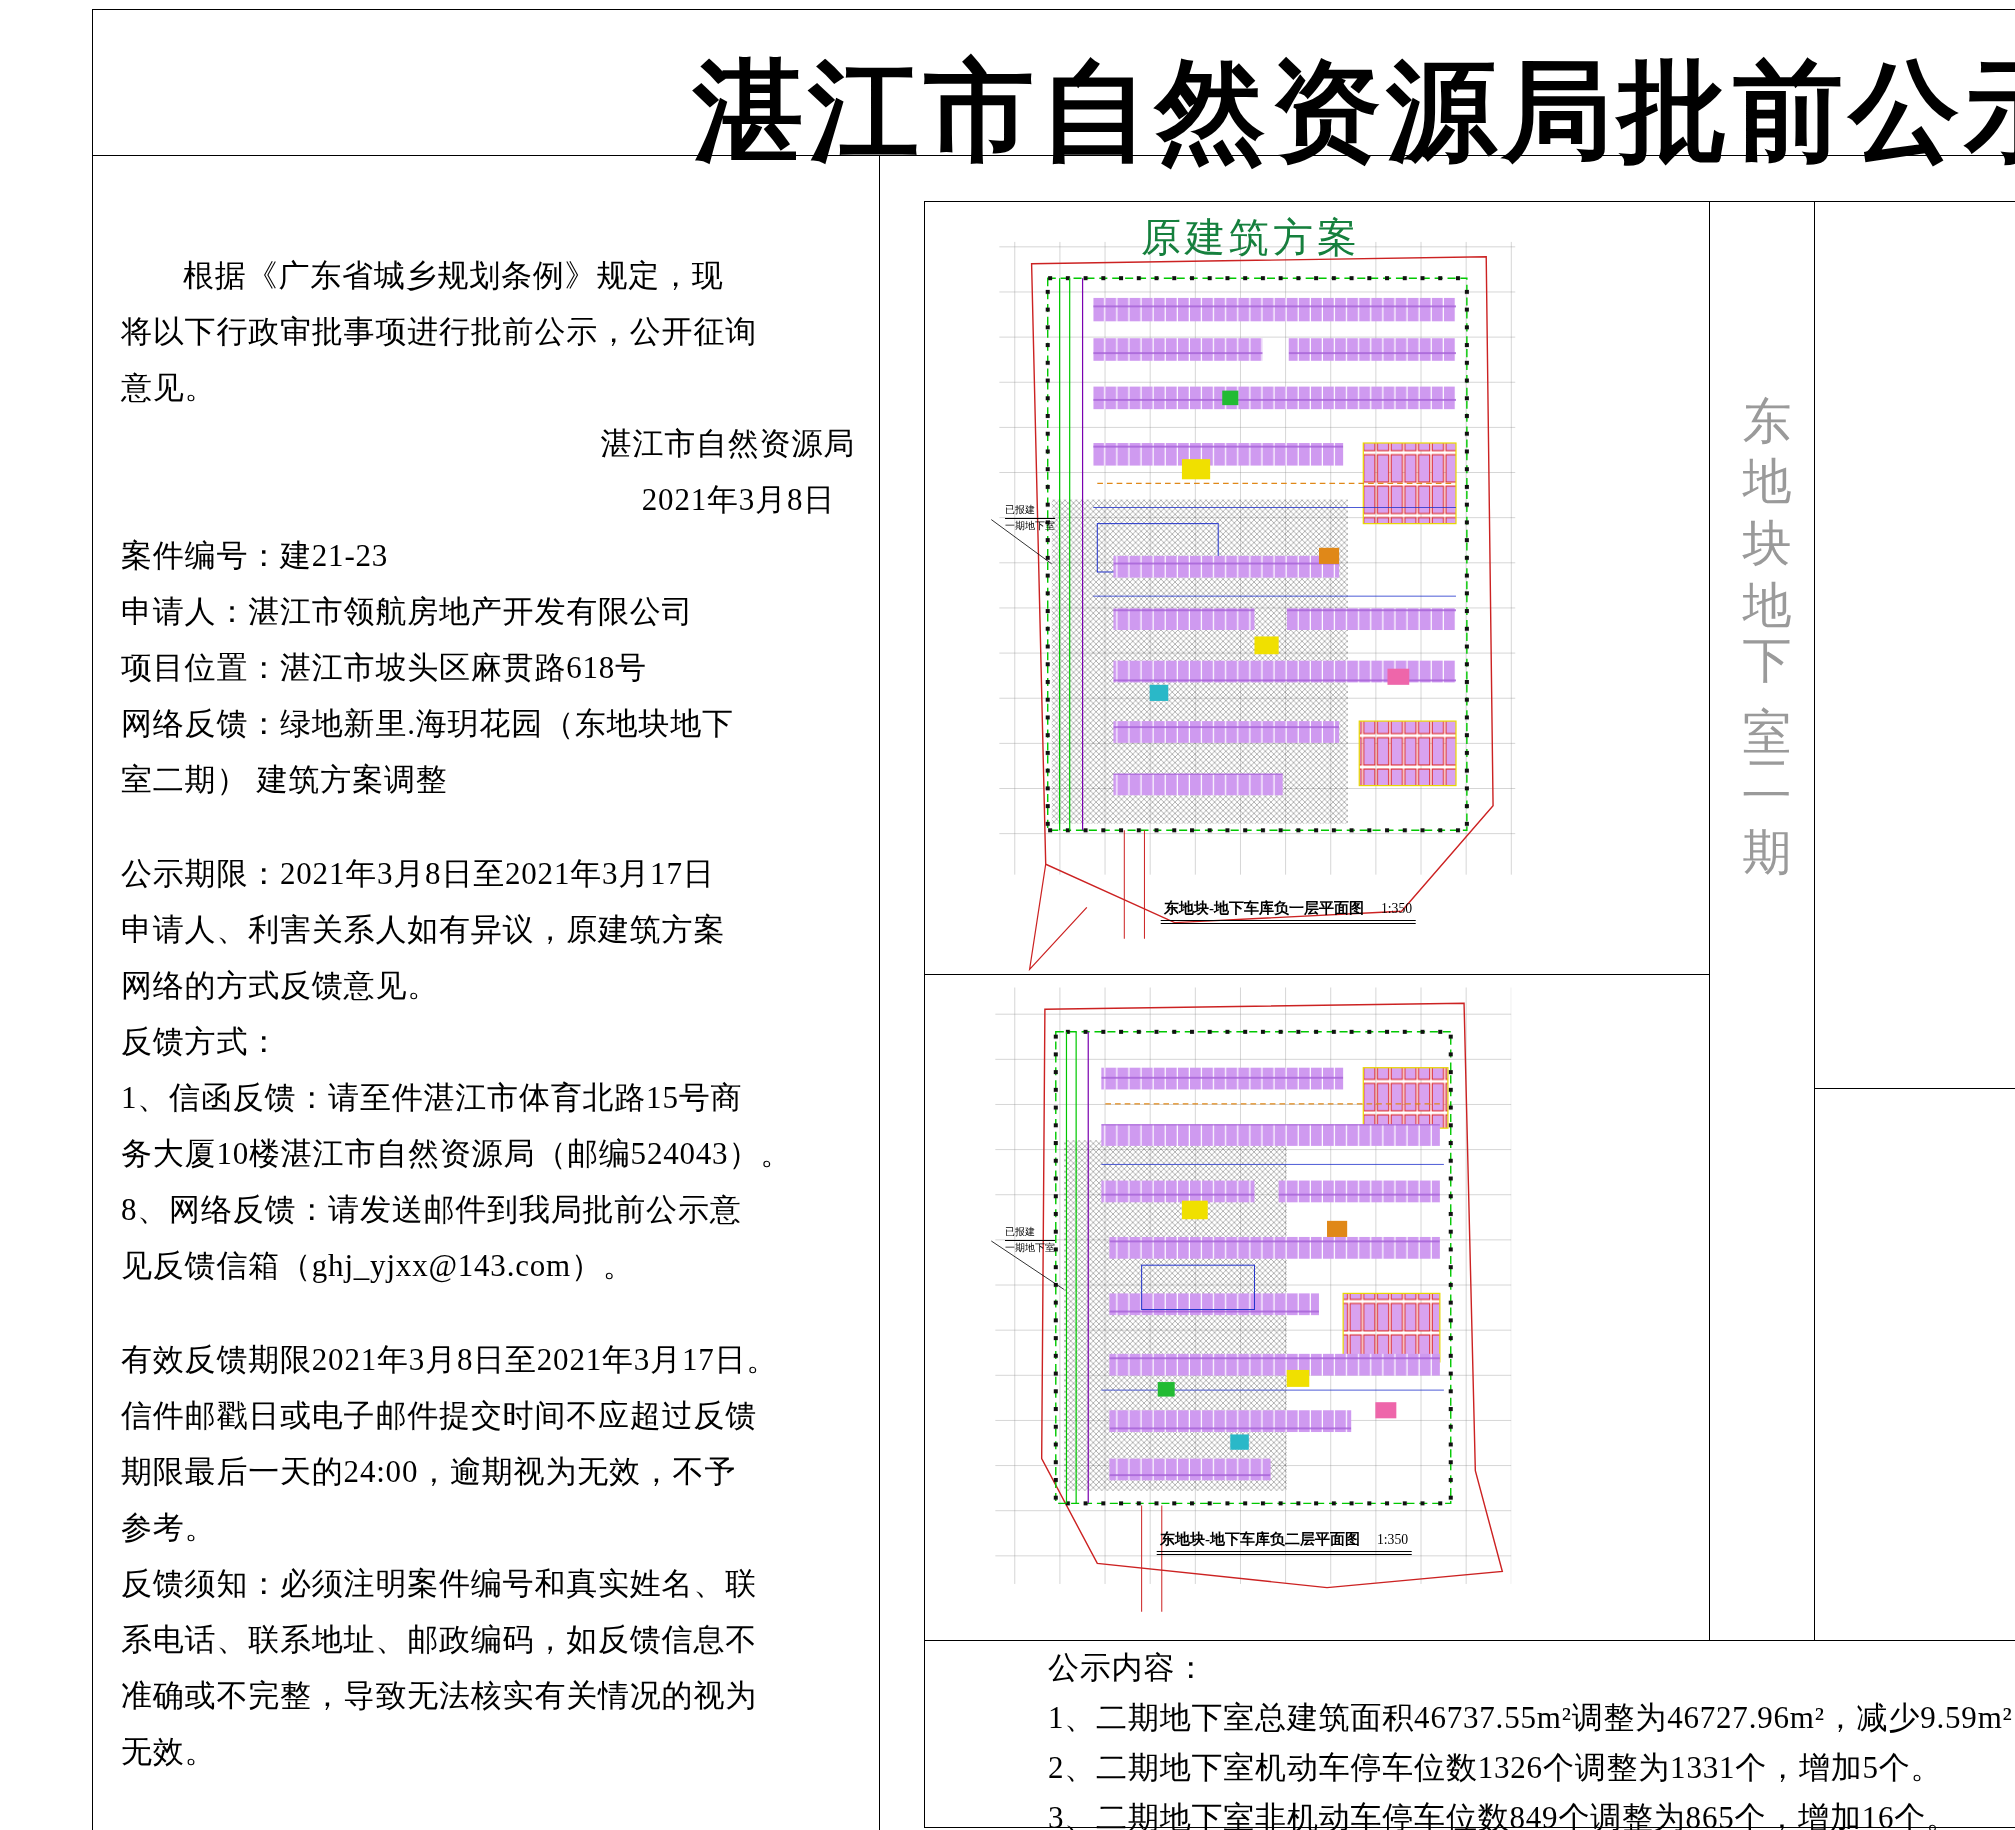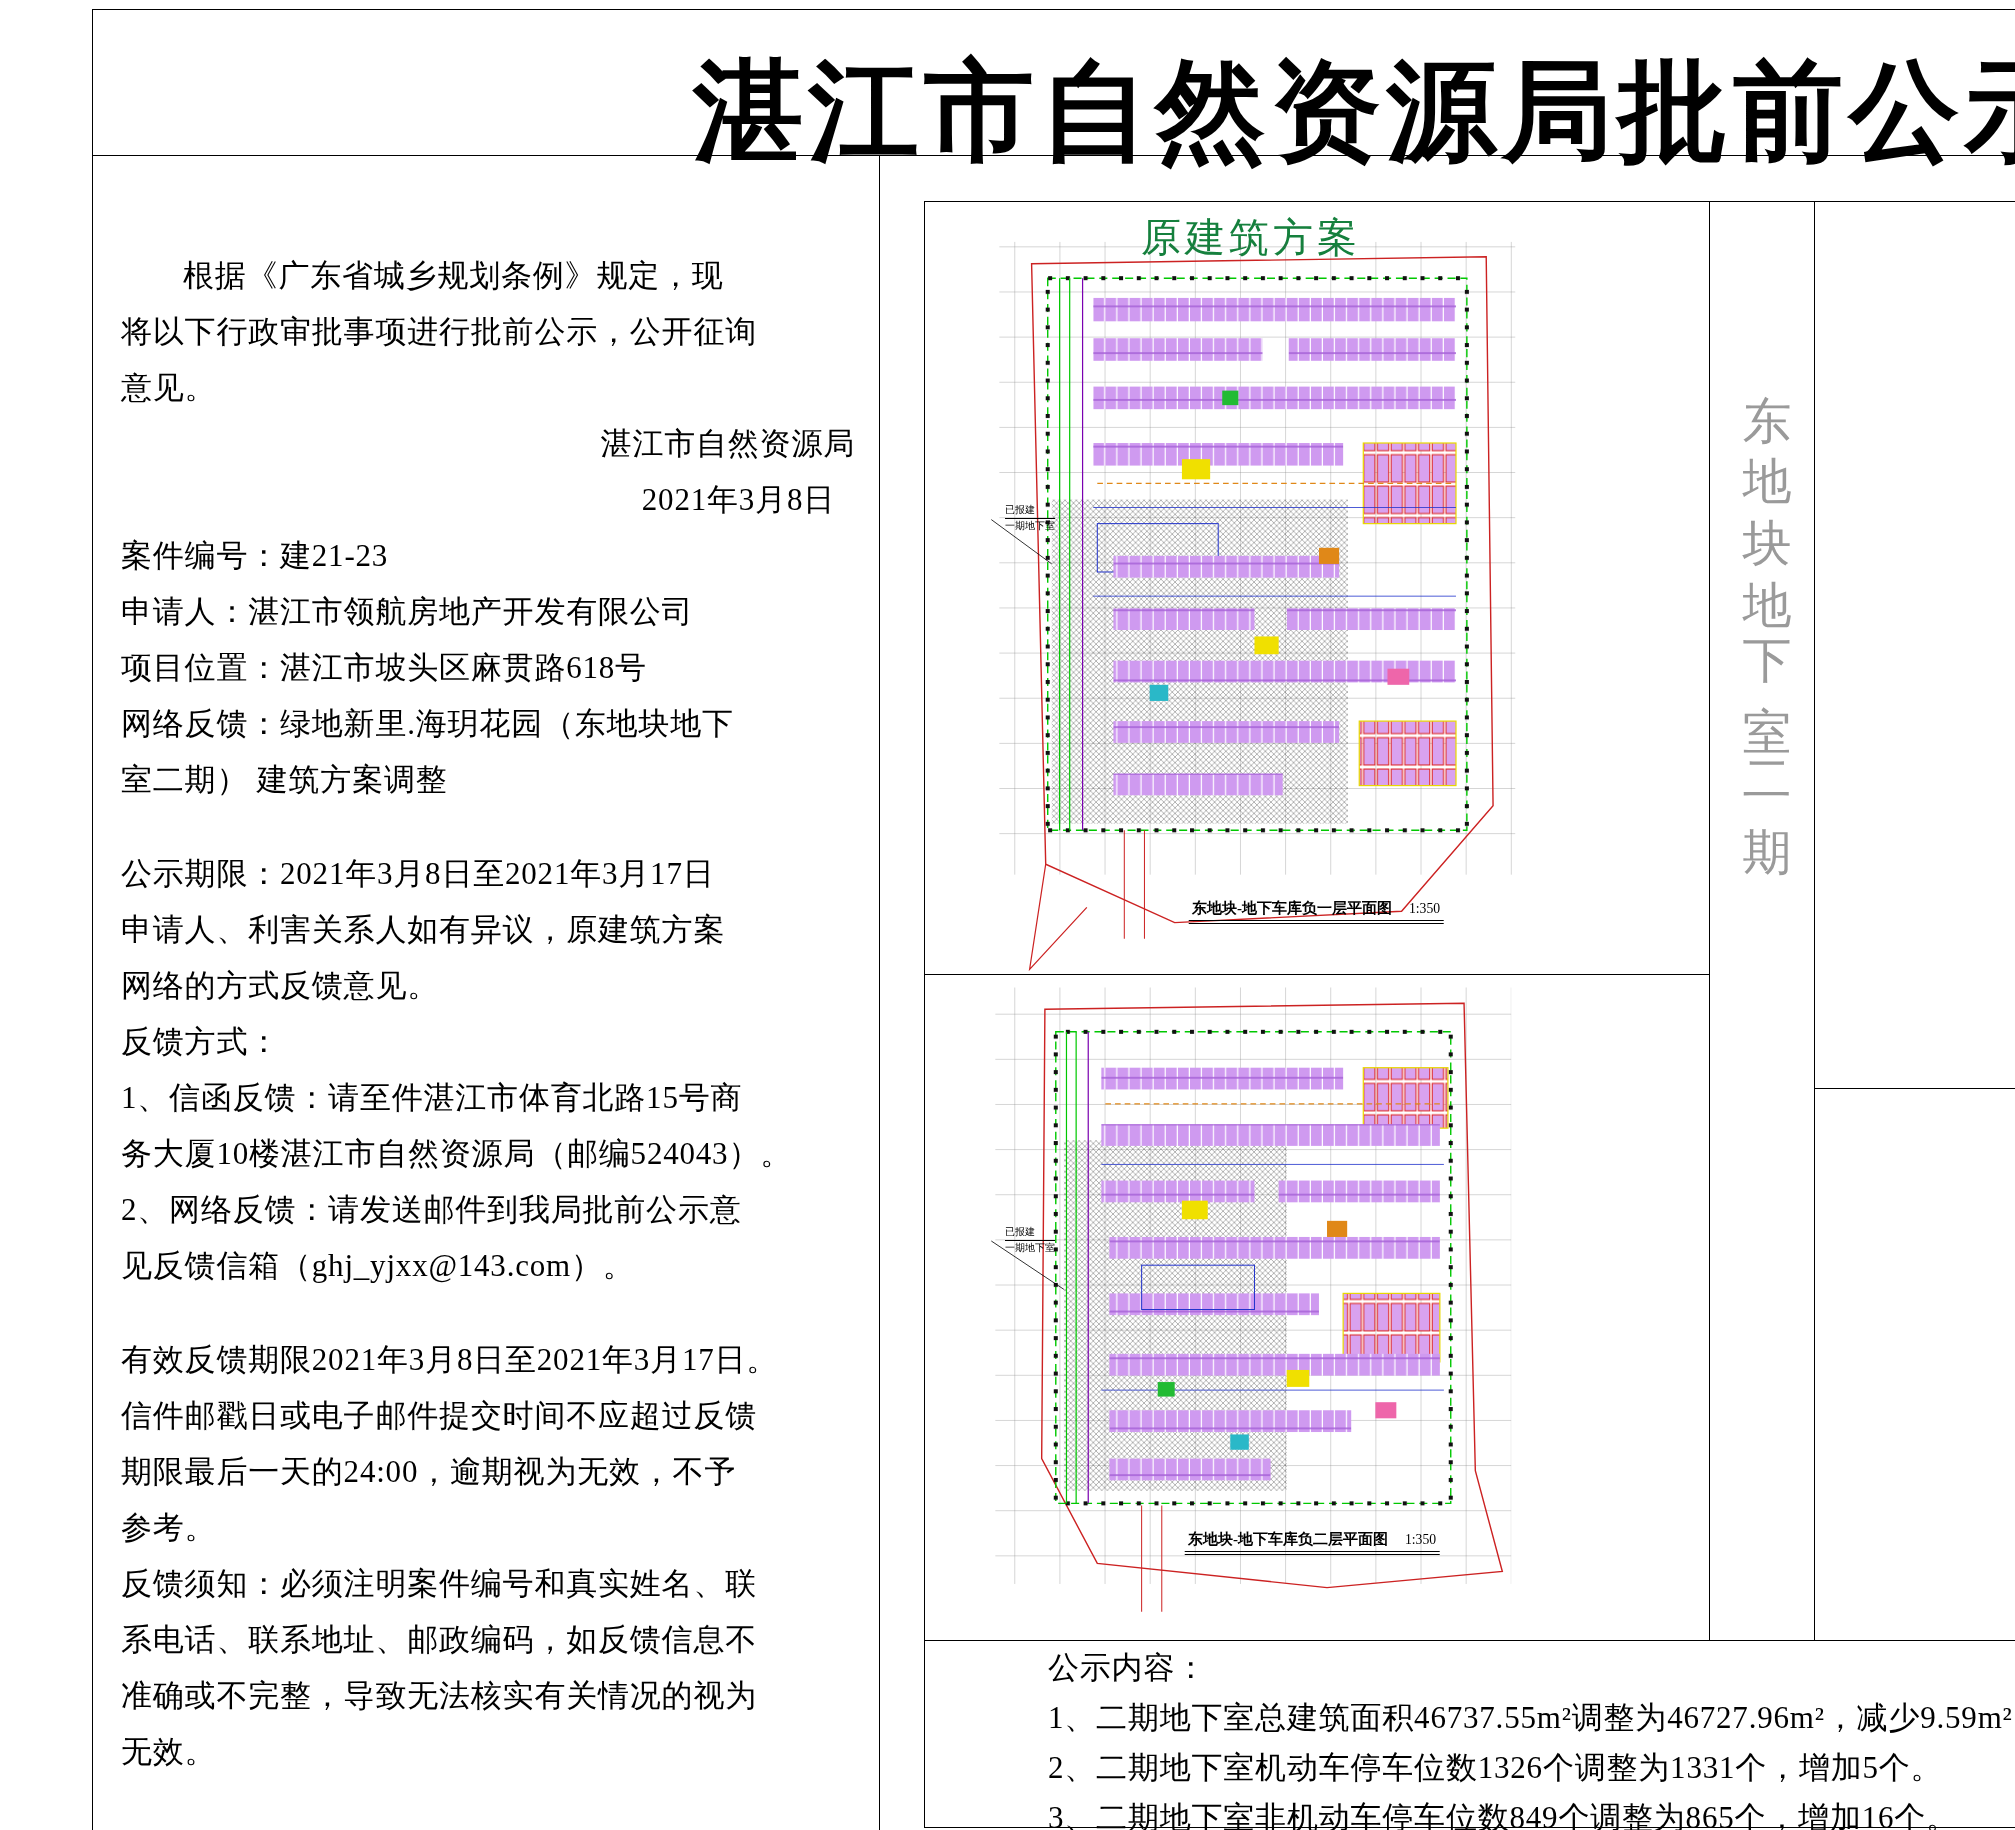--- a/index.html
+++ b/index.html
@@ -21,21 +21,21 @@
   .lpanel .pr2{padding-right:48px;}
   .lpanel .gapbefore{margin-top:38px;}
   
   .colhdr{position:absolute;transform:translateX(-50%);font-size:40px;color:#15803d;
           letter-spacing:4px;white-space:nowrap;font-weight:400;}
   
   .vstrip{position:absolute;left:1734px;top:355px;writing-mode:vertical-rl;
           font-size:49px;letter-spacing:62px;color:#9a9a9a;white-space:nowrap;}
   
   .cap{position:absolute;transform:translateX(-50%);white-space:nowrap;
-       font-size:15px;font-weight:bold;border-bottom:4.8px double #000;padding:0 3.2px 2.4px 3.2px;margin-left:28px;}
+       font-size:15px;font-weight:bold;border-bottom:4.8px double #000;padding:0 3.2px 2.4px 3.2px;}
   .cap .scale{font-weight:normal;font-size:13.7px;margin-left:17px;}
   
   .tag{position:absolute;font-size:10px;line-height:13.7px;white-space:nowrap;margin-left:16px;}
   .tag .t1{border-bottom:0.8px solid #000;padding-bottom:0.8px;}
   
   .notice{position:absolute;left:1048px;top:1643px;width:1636px;
           font-size:31px;line-height:50px;letter-spacing:0.8px;}
   .notice .it{white-space:nowrap;}
   .drawsvg{position:absolute;left:924px;top:201px;}
 </style>
@@ -72,21 +72,21 @@
     <div class="ln">申请人：湛江市领航房地产开发有限公司</div>
     <div class="ln">项目位置：湛江市坡头区麻贯路618号</div>
     <div class="ln">网络反馈：绿地新里.海玥花园（东地块地下</div>
     <div class="ln">室二期） 建筑方案调整</div>
     <div class="ln gapbefore">公示期限：2021年3月8日至2021年3月17日</div>
     <div class="ln">申请人、利害关系人如有异议，原建筑方案</div>
     <div class="ln">网络的方式反馈意见。</div>
     <div class="ln">反馈方式：</div>
     <div class="ln">1、信函反馈：请至件湛江市体育北路15号商</div>
     <div class="ln">务大厦10楼湛江市自然资源局（邮编524043）。</div>
-    <div class="ln">2、网络反馈：请发送邮件到我局批前公示意</div>
+    <div class="ln">8、网络反馈：请发送邮件到我局批前公示意</div>
     <div class="ln">见反馈信箱（ghj_yjxx@143.com）。</div>
     <div class="ln gapbefore">有效反馈期限2021年3月8日至2021年3月17日。</div>
     <div class="ln">信件邮戳日或电子邮件提交时间不应超过反馈</div>
     <div class="ln">期限最后一天的24:00，逾期视为无效，不予</div>
     <div class="ln">参考。</div>
     <div class="ln">反馈须知：必须注明案件编号和真实姓名、联</div>
     <div class="ln">系电话、联系地址、邮政编码，如反馈信息不</div>
     <div class="ln">准确或不完整，导致无法核实有关情况的视为</div>
     <div class="ln">无效。</div>
   </div>

